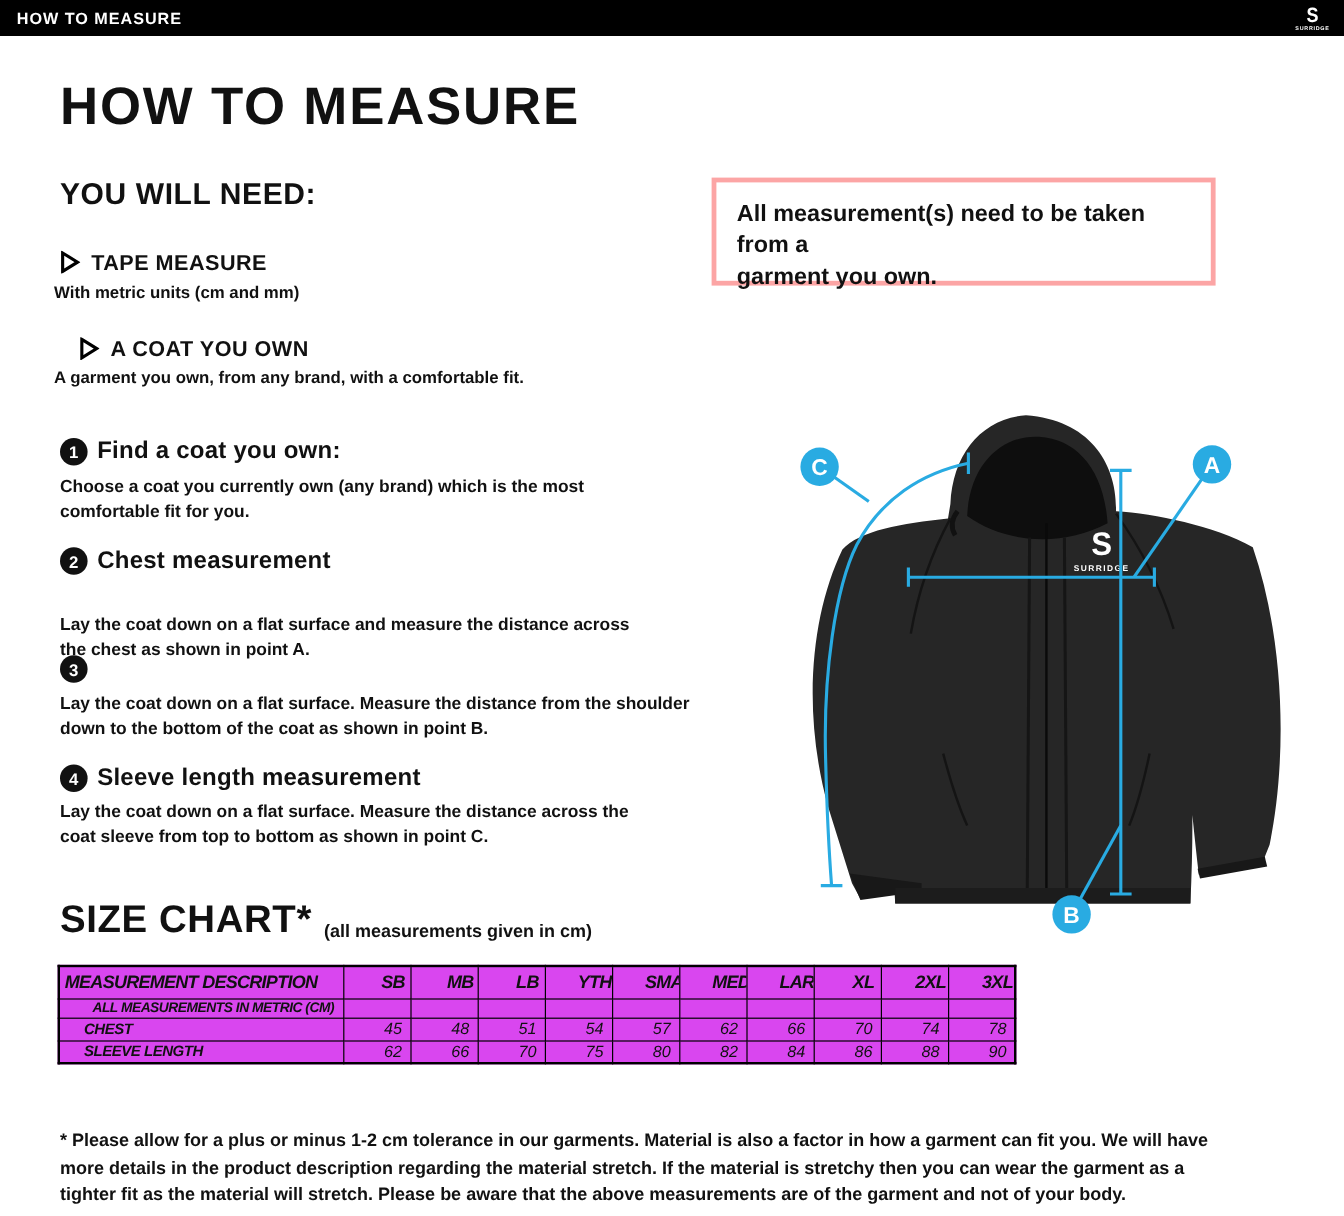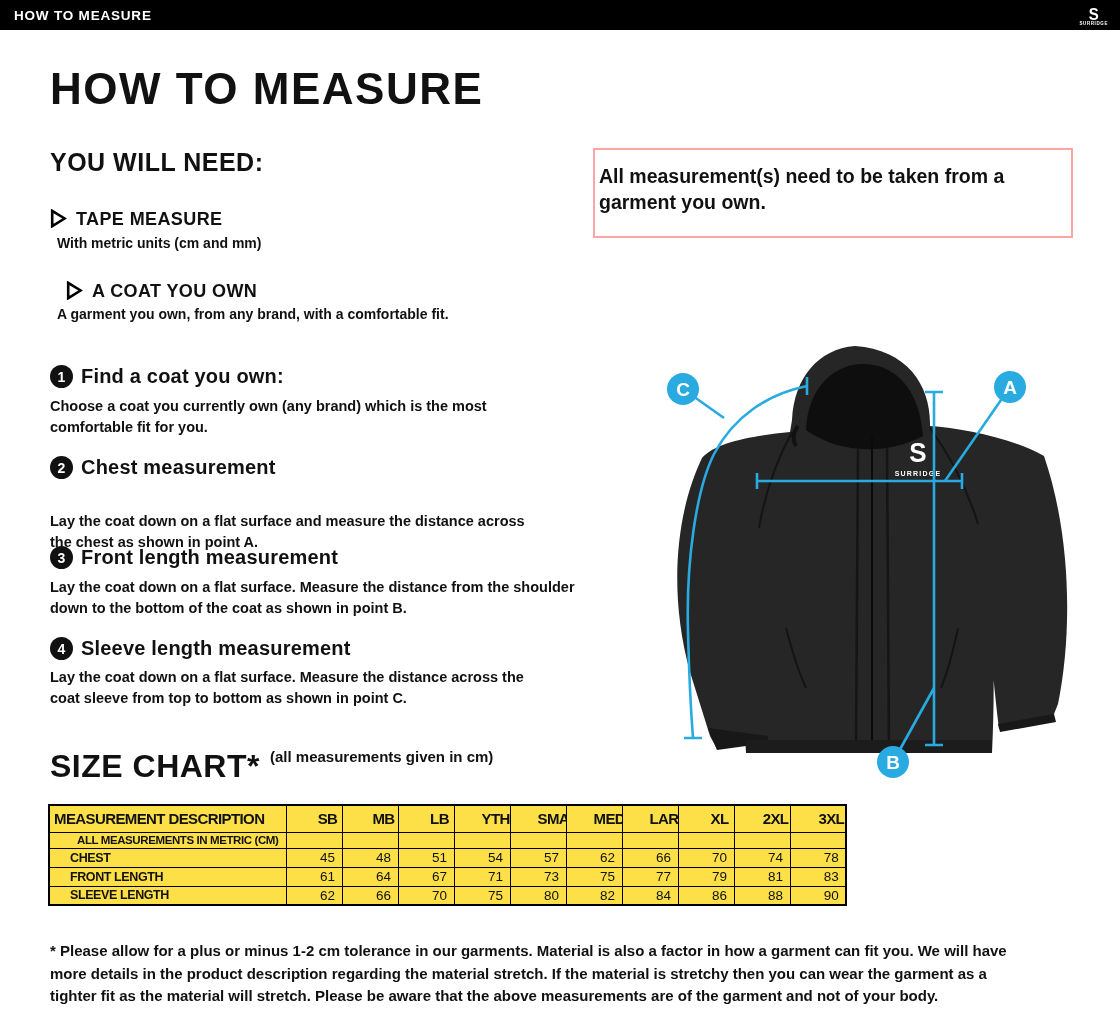--- a/index.html
+++ b/index.html
@@ -10,37 +10,37 @@
   .topbar-title { color:#fff; font-weight:bold; font-size:13.5px; letter-spacing:0.8px; }
   .topbar-brand { display:flex; flex-direction:column; align-items:center; line-height:1; padding-top:2px; }
   .topbar-brand .s-mark { color:#fff; font-weight:bold; font-size:15px; transform:scaleY(1.15); }
   .topbar-brand .s-word { color:#fff; font-weight:bold; font-size:4.5px; letter-spacing:0.6px; margin-top:1px; }
 
   .h1 { position:absolute; left:50px; top:64px; font-size:44px; font-weight:bold; letter-spacing:1.5px; }
   .h2 { position:absolute; left:50px; top:148px; font-size:25px; font-weight:bold; letter-spacing:0.5px; }
 
   .need-item { position:absolute; left:50px; display:flex; align-items:flex-start; gap:9px; }
   .need-title { font-size:18px; font-weight:bold; letter-spacing:0.4px; }
-  .need-desc { position:absolute; left:57px; font-size:14px; font-weight:bold; }
+  .need-desc { position:absolute; left:45px; font-size:14px; font-weight:bold; }
 
   .step-head { position:absolute; left:50px; display:flex; align-items:center; gap:8px; }
   .step-badge { width:23px; height:23px; border-radius:50%; background:#111; color:#fff; font-size:14px; font-weight:bold; display:flex; align-items:center; justify-content:center; flex:0 0 23px; }
   .step-title { font-size:20px; font-weight:bold; letter-spacing:0.2px; }
   .step-body { position:absolute; left:50px; width:640px; font-size:14.5px; font-weight:bold; line-height:1.42; white-space:pre-line; }
 
-  .notice-box { position:absolute; left:593px; top:148px; width:480px; height:90px; border:2px solid #fca5a5; padding:13px 4px; }
+  .notice-box { position:absolute; left:593px; top:148px; width:420px; height:90px; border:4px solid #fca5a5; padding:13px 17px; }
   .notice-text { font-size:19.5px; font-weight:bold; line-height:1.35; white-space:pre-line; }
 
   .jacket-figure { position:absolute; left:640px; top:340px; width:480px; height:470px; }
 
-  .sc-head { position:absolute; left:50px; top:748px; display:flex; align-items:flex-start; gap:10px; }
+  .sc-head { position:absolute; left:50px; top:748px; display:flex; align-items:flex-end; gap:10px; }
   .sc-title { font-size:32px; font-weight:bold; letter-spacing:0.5px; }
   .sc-sub { font-size:15px; font-weight:bold; }
 
-  table.size-table { position:absolute; left:48px; top:804px; width:797px; border-collapse:collapse; table-layout:fixed; background:#fde047; }
+  table.size-table { position:absolute; left:48px; top:804px; width:797px; border-collapse:collapse; table-layout:fixed; background:#d946ef;font-style:italic; }
   table.size-table td { border:1px solid #000; overflow:hidden;padding-left:27px; }
   table.size-table { border:2px solid #000; }
   .st-header td { height:27px; font-size:15px; font-weight:bold; letter-spacing:-0.6px; text-align:center; border-bottom-width:2px; }
   .st-header td.first { text-align:left; padding-left:4px; }
   .st-metric td { height:16px; font-size:11.5px; font-weight:bold; letter-spacing:-0.4px; text-align:left; padding-left:4px; }
   .st-row td { height:19px; font-size:13.5px; text-align:center; }
   .st-row td.first { font-size:12.5px; font-weight:bold; letter-spacing:-0.4px; text-align:left; padding-left:20px; }
 
   .footnote { position:absolute; left:50px; top:940px; width:1060px; font-size:15px; font-weight:bold; line-height:1.5; white-space:pre-line; }
 </style>
@@ -83,21 +83,20 @@
 
 <div class="step-head" style="top:456px;">
   <span class="step-badge">2</span>
   <span class="step-title">Chest measurement</span>
 </div>
 <div class="step-body" style="top:487px;margin-top:24px;">Lay the coat down on a flat surface and measure the distance across
 the chest as shown in point A.</div>
 
 <div class="step-head" style="top:546px;">
   <span class="step-badge">3</span>
-  <span class="step-title">Front length measurement</span>
 </div>
 <div class="step-body" style="top:577px;">Lay the coat down on a flat surface. Measure the distance from the shoulder
 down to the bottom of the coat as shown in point B.</div>
 
 <div class="step-head" style="top:637px;">
   <span class="step-badge">4</span>
   <span class="step-title">Sleeve length measurement</span>
 </div>
 <div class="step-body" style="top:667px;">Lay the coat down on a flat surface. Measure the distance across the
 coat sleeve from top to bottom as shown in point C.</div>
@@ -230,33 +229,20 @@
     <td>51</td>
     <td>54</td>
     <td>57</td>
     <td>62</td>
     <td>66</td>
     <td>70</td>
     <td>74</td>
     <td>78</td>
   </tr>
   <tr class="st-row">
-    <td class="first">FRONT LENGTH</td>
-    <td>61</td>
-    <td>64</td>
-    <td>67</td>
-    <td>71</td>
-    <td>73</td>
-    <td>75</td>
-    <td>77</td>
-    <td>79</td>
-    <td>81</td>
-    <td>83</td>
-  </tr>
-  <tr class="st-row">
     <td class="first">SLEEVE LENGTH</td>
     <td>62</td>
     <td>66</td>
     <td>70</td>
     <td>75</td>
     <td>80</td>
     <td>82</td>
     <td>84</td>
     <td>86</td>
     <td>88</td>

